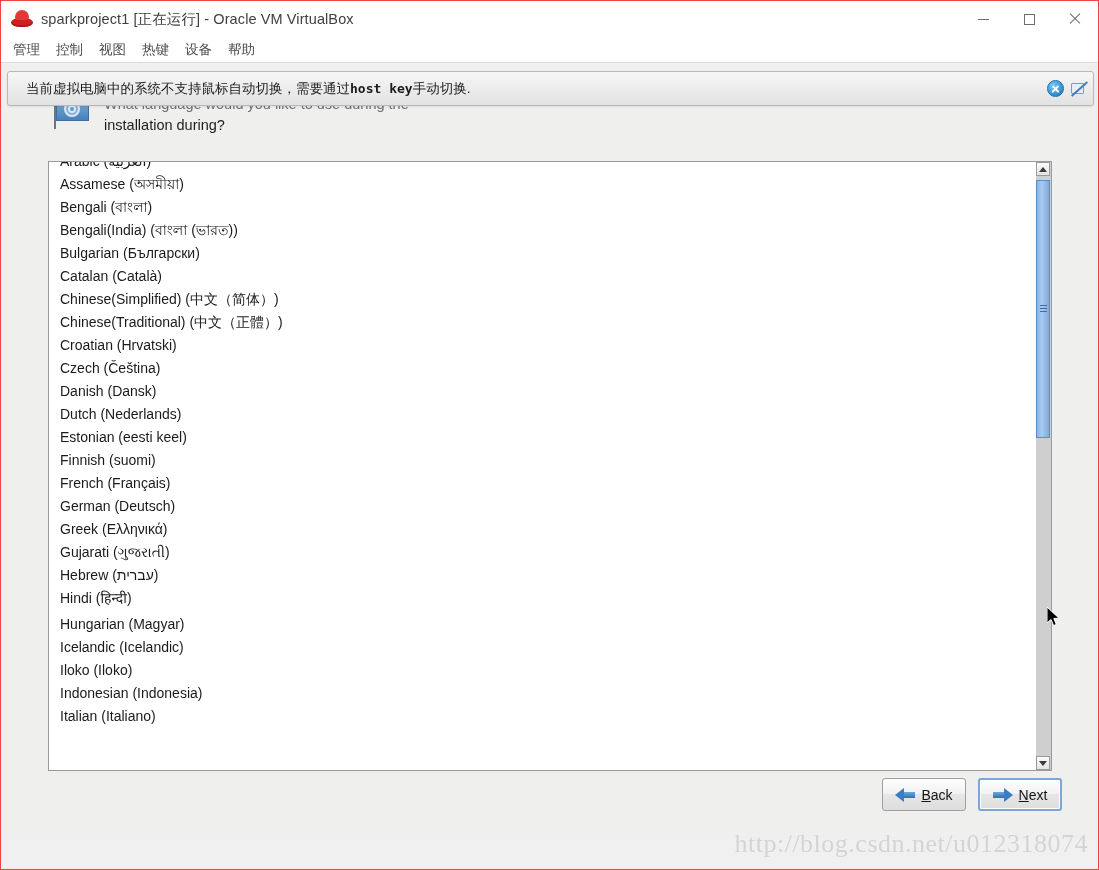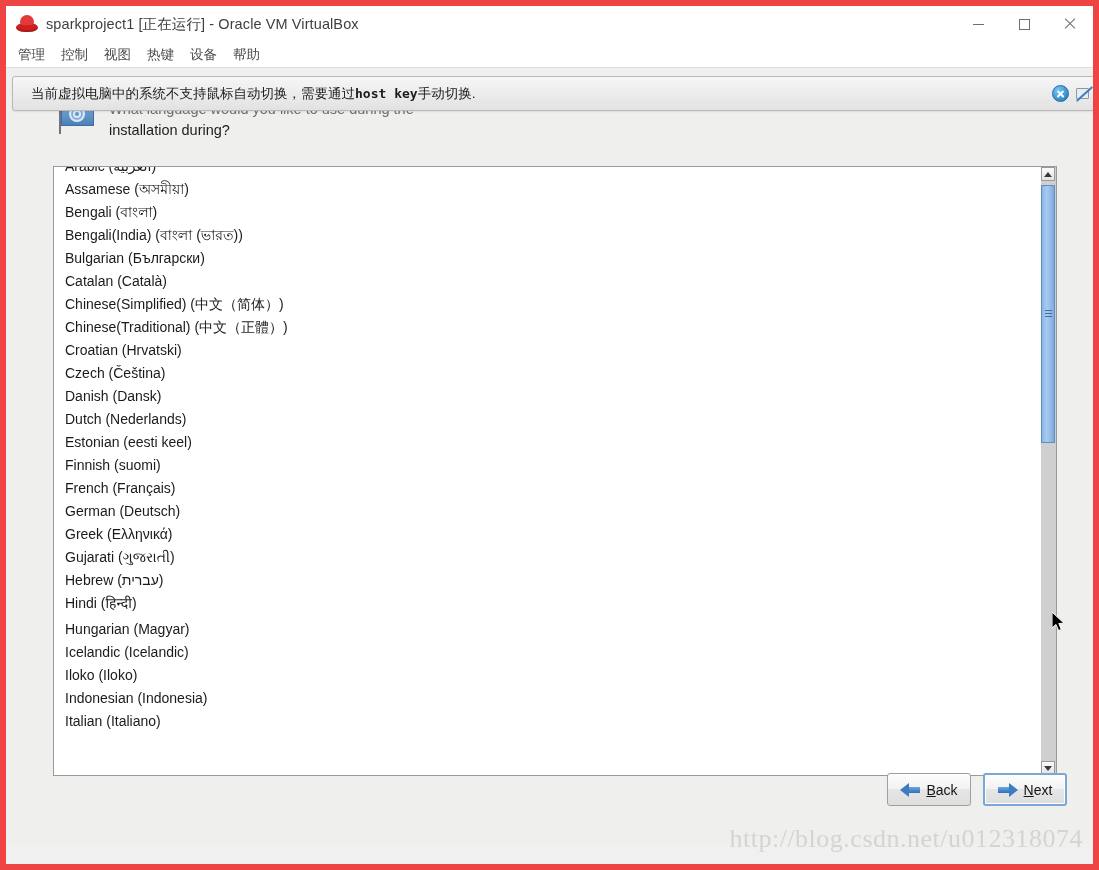--- a/index.html
+++ b/index.html
@@ -8,21 +8,21 @@
     font-family: "Liberation Sans", "DejaVu Sans", sans-serif;
     background: #ffffff;
     overflow: hidden;
   }
 
   
   #vbox-window {
     position: relative;
     width: 1099px; height: 870px;
     background: #f0f0f0;
-    border: 6px solid #ef4444;
+    border: 1px solid #ef4444;
     overflow: hidden;
   }
 
   
   #title-bar {
     position: relative;
     height: 36px;
     background: #ffffff;
     display: flex;
     align-items: center;
@@ -260,21 +260,21 @@
     width: 7px; height: 8px;
   }
   #sb-thumb .grip i {
     display: block; width: 7px; height: 1px;
     background: #3b6fa8; margin-bottom: 2px;
   }
 
   
   #button-row {
     position: absolute;
-    right: 37px; bottom: 38px;
+    right: 37px; bottom: 28px;
     display: flex; gap: 12px;
   }
   .wiz-btn {
     width: 84px; height: 33px;
     background: linear-gradient(to bottom, #fdfdfd 0%, #f2f2f2 48%, #e6e6e6 50%, #dedede 100%);
     border: 1px solid #9f9f9f;
     border-radius: 3px;
     display: flex; align-items: center; justify-content: center;
     gap: 6px;
     font-size: 14px; color: #141414;

